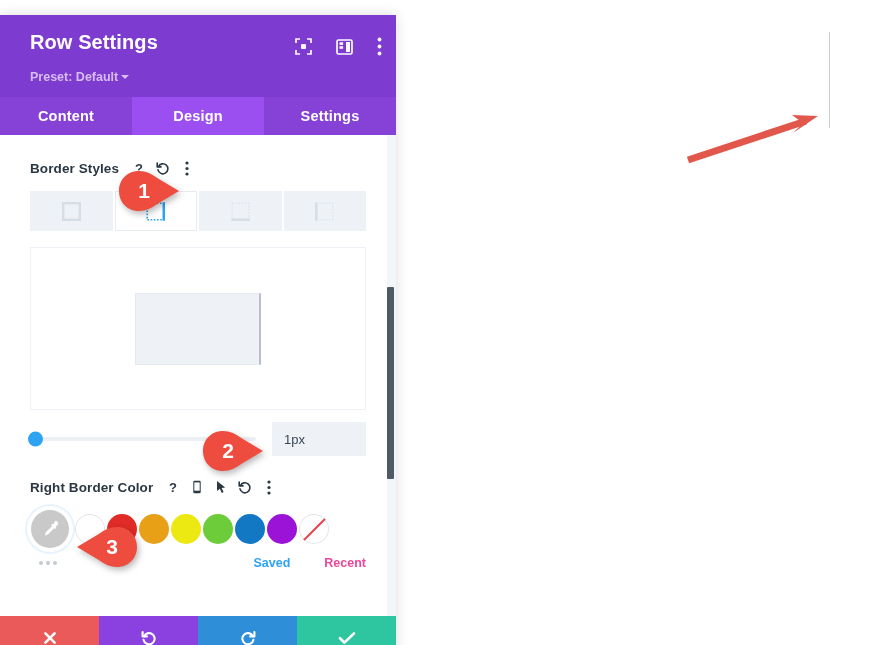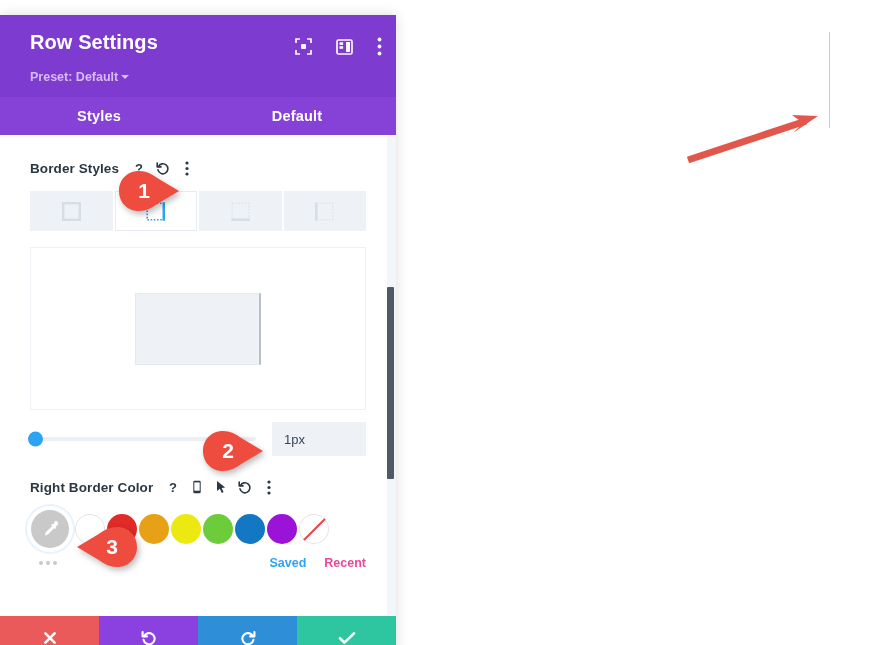--- a/index.html
+++ b/index.html
@@ -143,21 +143,21 @@
   .sw.none::after {
     content:""; position:absolute; left:50%; top:-3px;
     width:2px; height:38px; background:#e8404a; transform:translateX(-50%) rotate(45deg);
   }
   .sw-footer {
     display:flex; align-items:center; justify-content:space-between;
     margin-top: 8px;
   }
   .dots3 { display:flex; gap:3px; padding-left:9px; }
   .dots3 i { width:4px; height:4px; border-radius:50%; background:#c3cad2; display:block; }
-  .sw-tabs { display:flex; gap:18px; }
+  .sw-tabs { display:flex; gap:34px; }
   .sw-tab { font-size:12.5px; font-weight:bold; cursor:pointer; }
   .sw-tab.active { color:#2ea3f2; }
   .sw-tab.inactive { color:#ec4899; }
 
   
   .actionbar { display:flex; flex:0 0 auto; height: 44px; }
   .act {
     flex:1 1 0; display:flex; align-items:center; justify-content:center;
     cursor:pointer;
   }
@@ -218,22 +218,23 @@
           <svg width="5" height="19" viewBox="0 0 5 19">
             <circle cx="2.5" cy="2.5" r="1.9" fill="#ffffff"></circle>
             <circle cx="2.5" cy="9.5" r="1.9" fill="#ffffff"></circle>
             <circle cx="2.5" cy="16.5" r="1.9" fill="#ffffff"></circle>
           </svg>
         </span>
       </div>
     </div>
 
     <div class="tabs">
-      <div class="tab">Styles</div>
-      <div class="tab">Default</div>
+      <div class="tab">Content</div>
+      <div class="tab active">Design</div>
+      <div class="tab">Settings</div>
     </div>
 
     <div class="panel-body">
 
       <div class="field-label-row">
         <span class="field-label">Border Styles</span>
         <span class="lbl-icons">
           <span class="lbl-ic">
             <svg width="16" height="16" viewBox="0 0 16 16">
               <text x="8" y="12.5" text-anchor="middle" font-family="Liberation Sans, sans-serif" font-size="13" font-weight="bold" fill="#2b3844">?</text>

